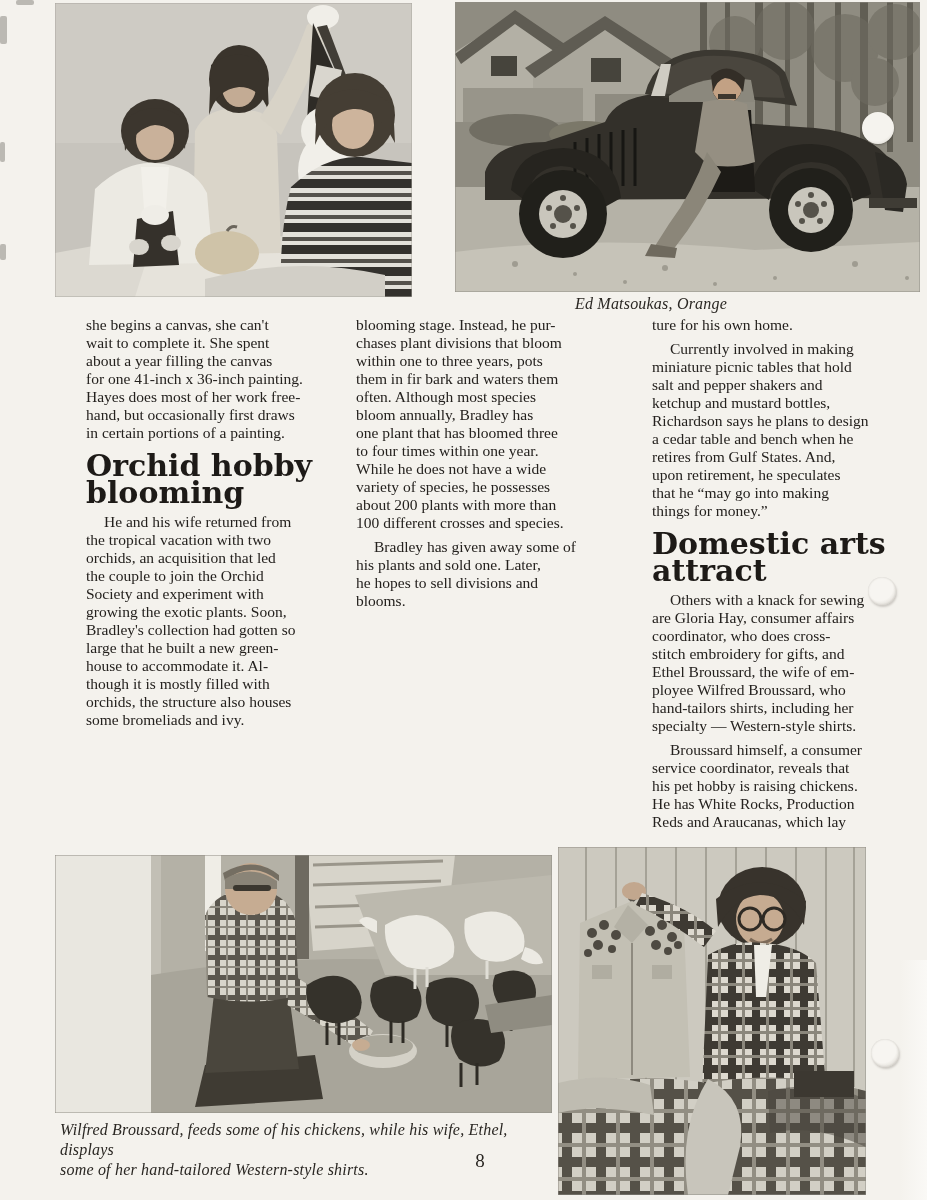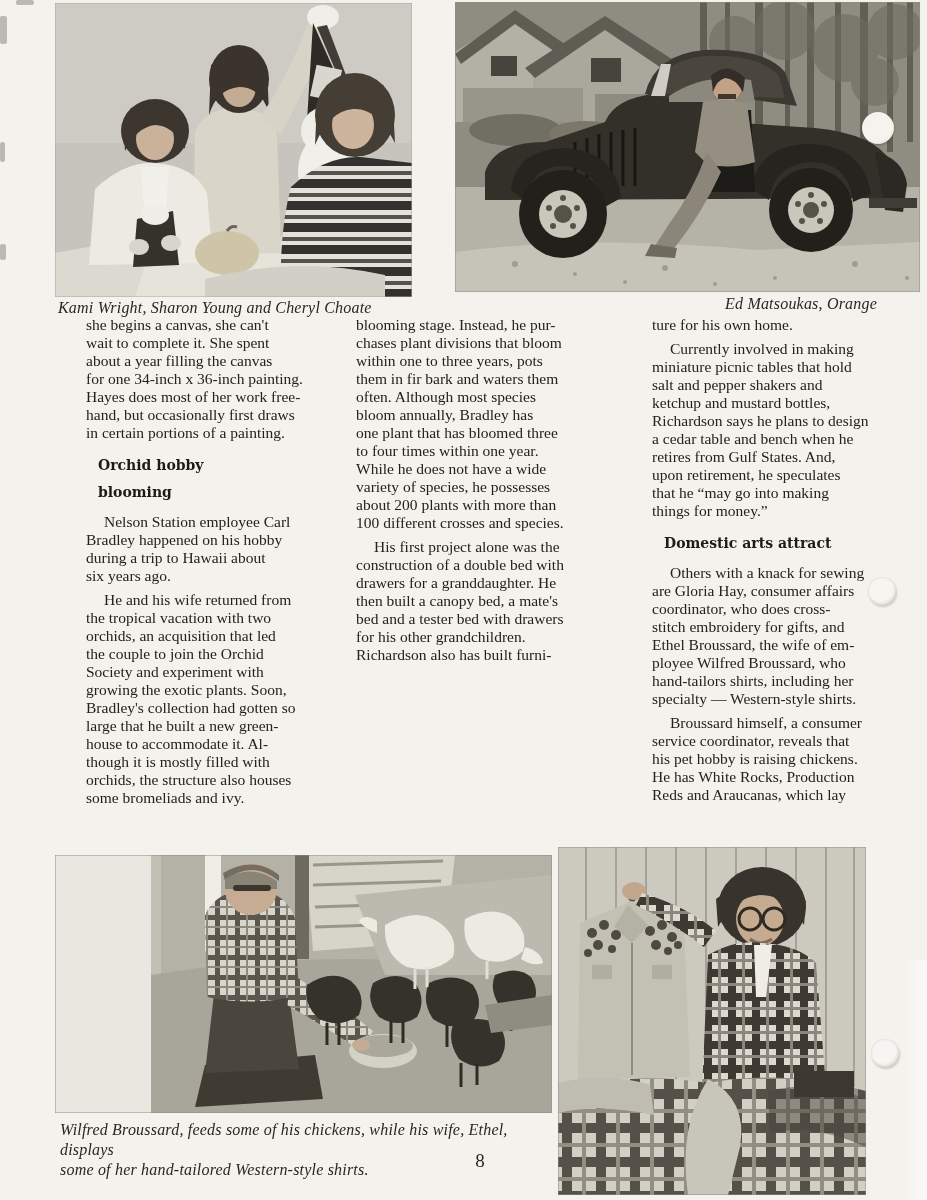--- a/index.html
+++ b/index.html
@@ -15,22 +15,22 @@
   .caption{
     position:absolute;font-style:italic;font-size:16px;line-height:20px;
     color:#2a2723;letter-spacing:.2px;white-space:pre-line;
   }
   .col{
     position:absolute;top:316px;font-size:15.5px;line-height:18px;
   }
   .col p{margin:0 0 6px 0;white-space:pre-line;}
   .col p.ind{text-indent:18px;}
   .col h2{
-    font-family:"DejaVu Serif", serif;font-weight:bold;font-size:14px;
-    line-height:27px;margin:10px 0 7px 12px;white-space:pre-line;color:#1d1a17;
+    font-family:"DejaVu Serif", serif;font-weight:bold;font-size:30px;
+    line-height:27px;margin:10px 0 7px 0;white-space:pre-line;color:#1d1a17;
   }
   .page-number{
     position:absolute;left:440px;top:1150px;width:80px;text-align:center;
     font-size:19px;color:#2a2723;
   }
   .hole{
     position:absolute;border-radius:50%;
   }
   .hole.on-paper{
     background:radial-gradient(circle at 42% 38%, #f7f5f1 55%, #e3e0da 78%, #cfccc5 92%, #f1efea 100%);
@@ -204,37 +204,32 @@
         <circle cx="320" cy="276" r="2"></circle>
           <circle cx="400" cy="262" r="3"></circle>
           <circle cx="452" cy="276" r="2"></circle>
         <circle cx="170" cy="280" r="2"></circle>
           <circle cx="260" cy="282" r="2"></circle>
       </g>
       <rect width="465" height="290" fill="none" stroke="#8f8c84" stroke-width="1"></rect>
     </svg>
   </div>
 
-  <div class="caption" style="left:58px;top:298px;width:380px;">Kami Wright, Sharon Young and Cheryl Choate</div>
-  <div class="caption" style="left:575px;top:294px;width:302px;text-align:right;">Ed Matsoukas, Orange</div>
+  <div class="caption" style="left:575px;top:294px;width:302px;">Ed Matsoukas, Orange</div>
 
   <div class="col" style="left:86px;width:262px;">
     <p>she begins a canvas, she can't
 wait to complete it. She spent
 about a year filling the canvas
-for one 34-inch x 36-inch painting.
+for one 41-inch x 36-inch painting.
 Hayes does most of her work free-
 hand, but occasionally first draws
 in certain portions of a painting.</p>
     <h2>Orchid hobby
 blooming</h2>
-    <p class="ind">Nelson Station employee Carl
-Bradley happened on his hobby
-during a trip to Hawaii about
-six years ago.</p>
     <p class="ind">He and his wife returned from
 the tropical vacation with two
 orchids, an acquisition that led
 the couple to join the Orchid
 Society and experiment with
 growing the exotic plants. Soon,
 Bradley's collection had gotten so
 large that he built a new green-
 house to accommodate it. Al-
 though it is mostly filled with
@@ -248,27 +243,24 @@
 within one to three years, pots
 them in fir bark and waters them
 often. Although most species
 bloom annually, Bradley has
 one plant that has bloomed three
 to four times within one year.
 While he does not have a wide
 variety of species, he possesses
 about 200 plants with more than
 100 different crosses and species.</p>
-    <p class="ind">His first project alone was the
-construction of a double bed with
-drawers for a granddaughter. He
-then built a canopy bed, a mate's
-bed and a tester bed with drawers
-for his other grandchildren.
-Richardson also has built furni-</p>
+    <p class="ind">Bradley has given away some of
+his plants and sold one. Later,
+he hopes to sell divisions and
+blooms.</p>
   </div>
 
   <div class="col" style="left:652px;width:284px;">
     <p>ture for his own home.</p>
     <p class="ind">Currently involved in making
 miniature picnic tables that hold
 salt and pepper shakers and
 ketchup and mustard bottles,
 Richardson says he plans to design
 a cedar table and bench when he

